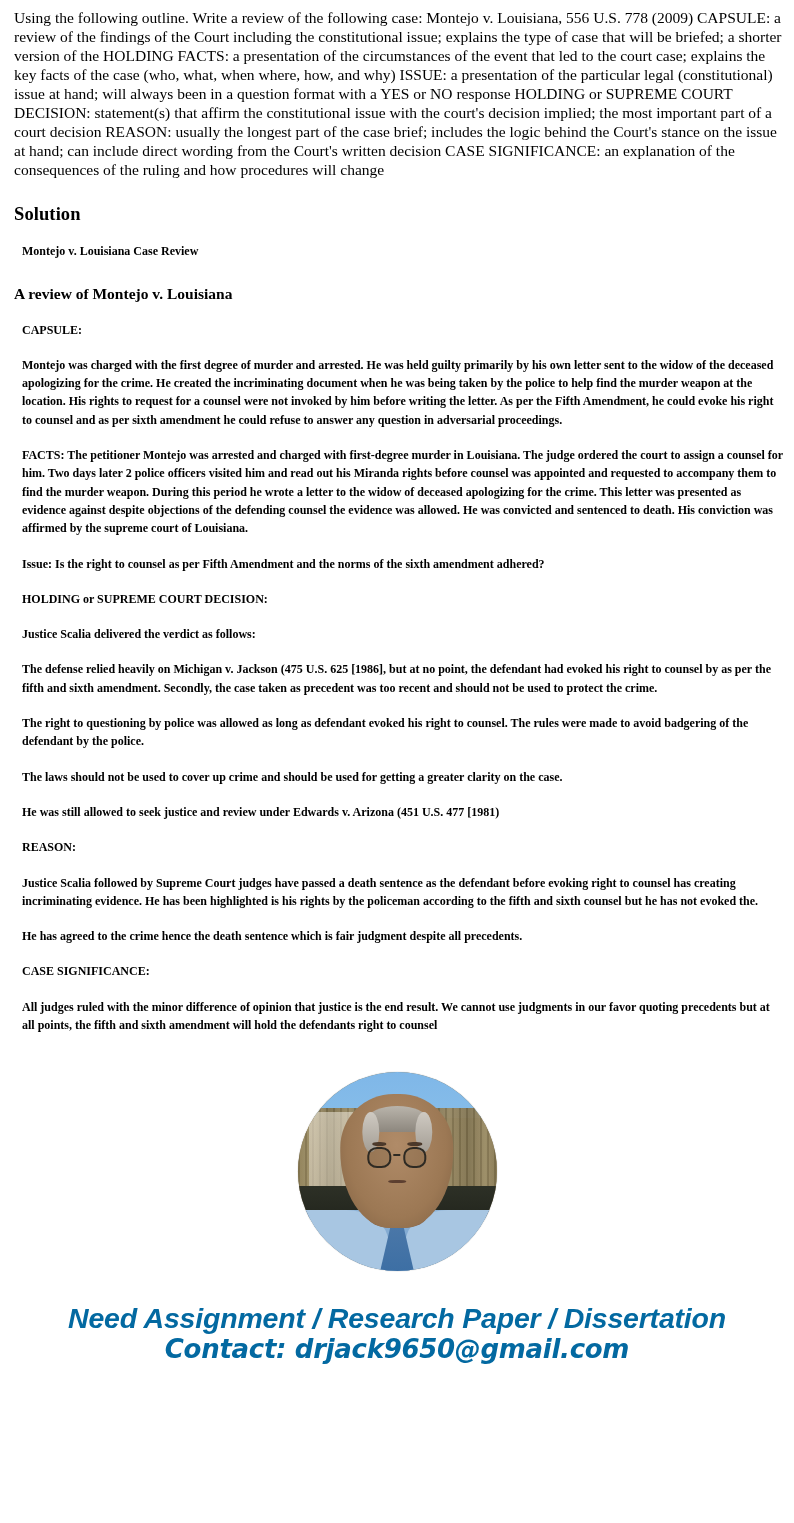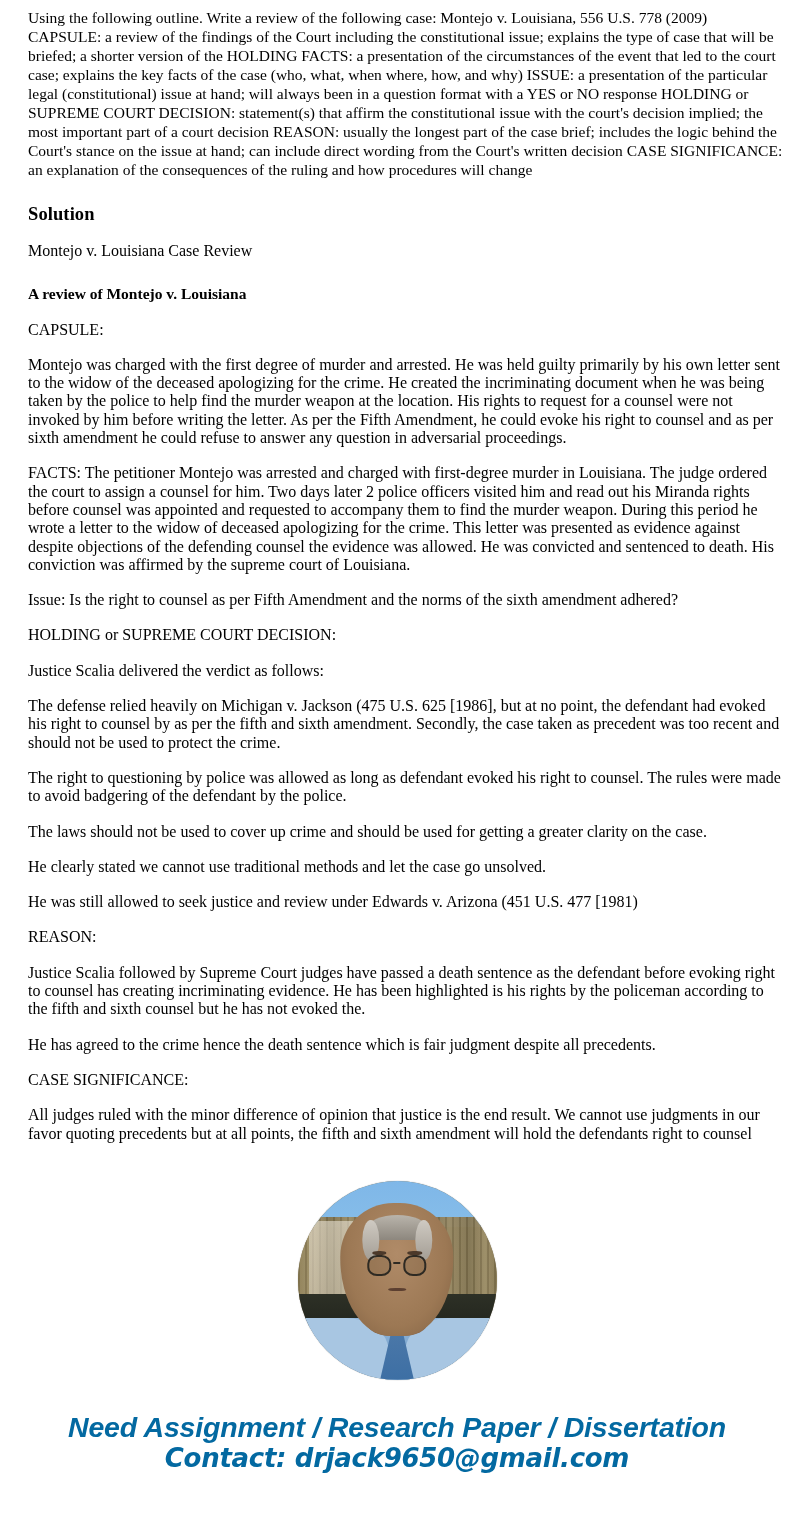--- a/index.html
+++ b/index.html
@@ -15,46 +15,47 @@
     color: #000000;
     -webkit-font-smoothing: antialiased;
   }
   .page {
     width: 794px;
     box-sizing: border-box;
     padding: 0;
     position: relative;
   }
   .doc-body {
-    padding: 0 11px 0 28px;
+    padding: 0 11px 0 14px;
   }
   
   .outline-block {
     font-size: 15.5px;
     line-height: 19.0px;
     margin: 0;
     padding-top: 8px;
     text-align: left;
   }
   
   .solution-heading {
     font-size: 18.5px;
     font-weight: bold;
     margin: 24px 0 0 0;
     padding: 0;
     line-height: 22px;
     letter-spacing: 0.1px;
   }
   
   .para {
-    font-size: 16px;
+    font-size: 12px;
     line-height: 18.3px;
-    margin: 17px 0 0 0;
+    margin: 17px 0 0 8px;
     padding: 0;
     text-align: left;
+    font-weight: bold;
   }
   .para.tight {
     margin-top: 0;
   }
   .para strong,
   .para b,
   .bold-line {
     font-weight: bold;
   }
   .bold-line {
@@ -224,21 +225,20 @@
     <p class="para">HOLDING or SUPREME COURT DECISION:</p>
 
     <p class="para">Justice Scalia delivered the verdict as follows:</p>
 
     <p class="para">The defense relied heavily on Michigan v. Jackson (475 U.S. 625 [1986], but at no point, the defendant had evoked his right to counsel by as per the fifth and sixth amendment. Secondly, the case taken as precedent was too recent and should not be used to protect the crime.</p>
 
     <p class="para">The right to questioning by police was allowed as long as defendant evoked his right to counsel. The rules were made to avoid badgering of the defendant by the police.</p>
 
     <p class="para">The laws should not be used to cover up crime and should be used for getting a greater clarity on the case.</p>
 
-    <p class="para">He clearly stated we cannot use traditional methods and let the case go unsolved.</p>
 
     <p class="para">He was still allowed to seek justice and review under Edwards v. Arizona (451 U.S. 477 [1981)</p>
 
     <p class="para">REASON:</p>
 
     <p class="para">Justice Scalia followed by Supreme Court judges have passed a death sentence as the defendant before evoking right to counsel has creating incriminating evidence. He has been highlighted is his rights by the policeman according to the fifth and sixth counsel but he has not evoked the.</p>
 
     <p class="para">He has agreed to the crime hence the death sentence which is fair judgment despite all precedents.</p>
 
     <p class="para">CASE SIGNIFICANCE:</p>

